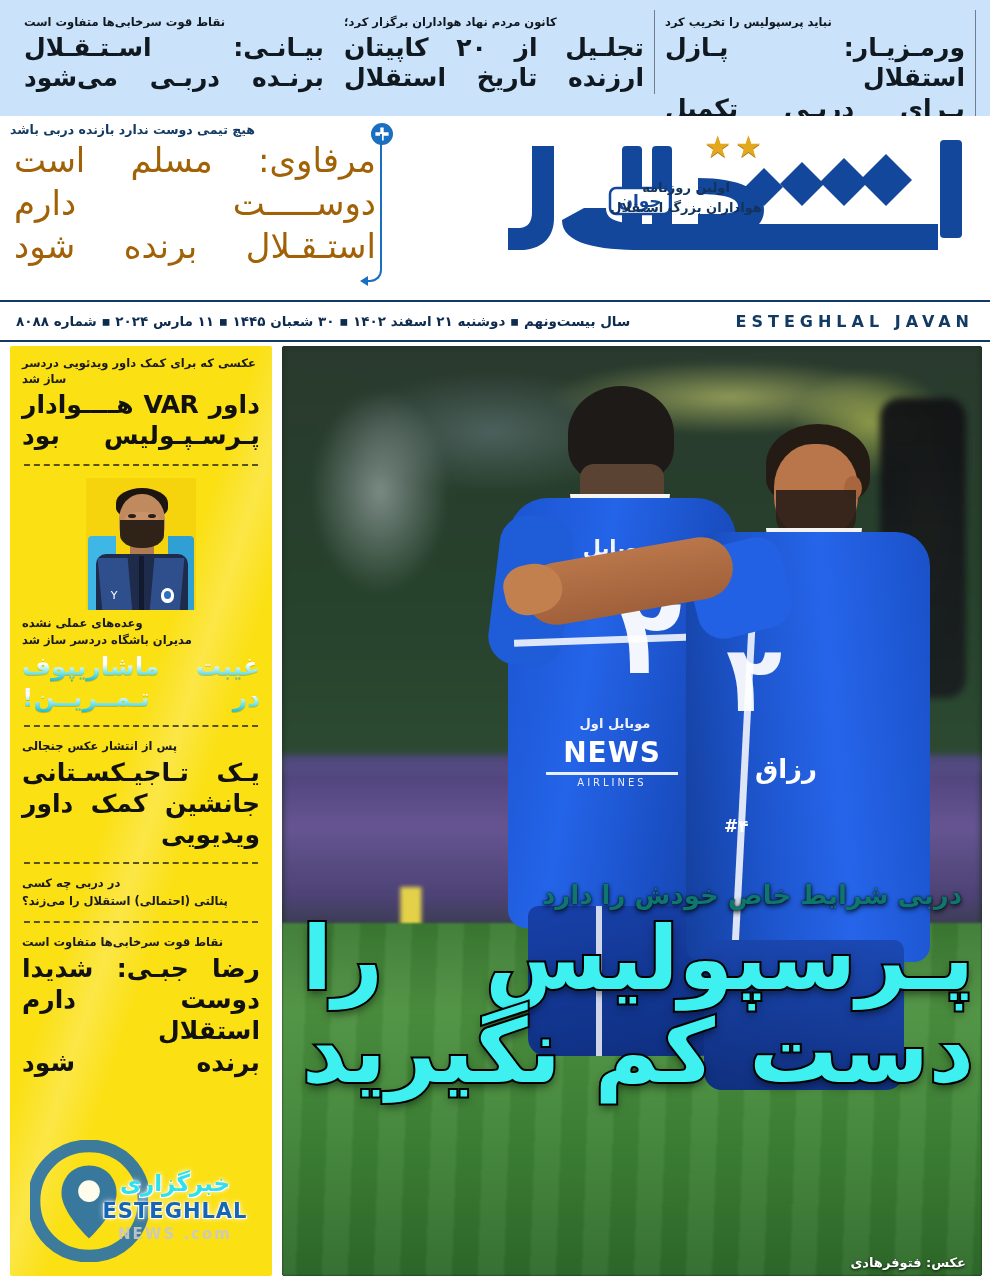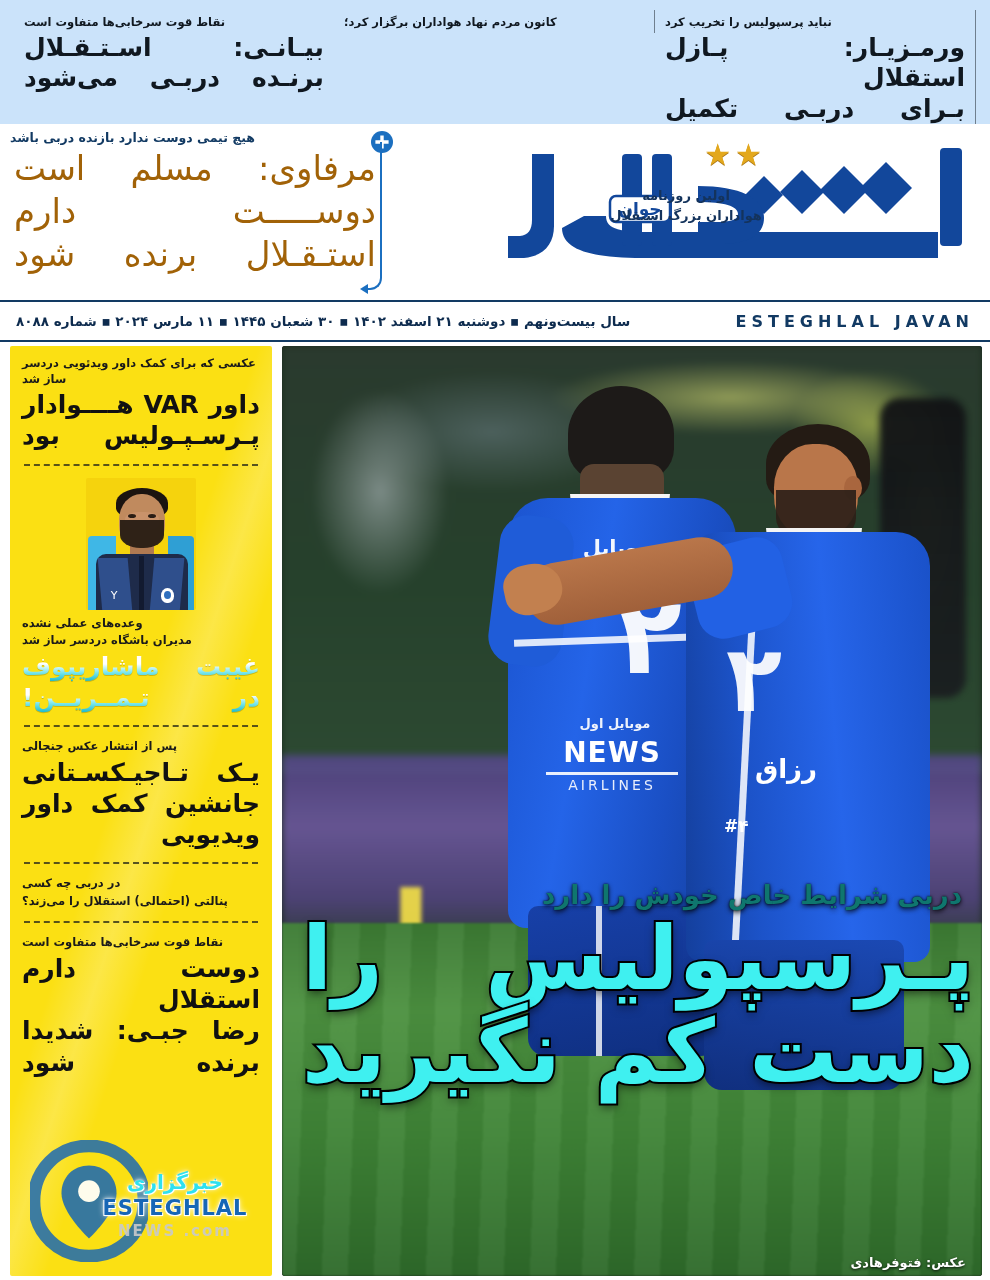--- a/index.html
+++ b/index.html
@@ -31,21 +31,21 @@
     margin:6px 0 3px 0;white-space:nowrap;
   }
   .t-head{
     font-size:25px;line-height:1.22;color:#101820;font-weight:900;
     text-align:justify;text-align-last:justify;letter-spacing:-.5px;
   }
   .t-head span{display:block;}
 
   
   .masthead{
-    position:absolute;top:124px;left:0;width:990px;height:176px;
+    position:absolute;top:116px;left:0;width:990px;height:176px;
     background:#ffffff;
   }
   
   .promo{
     position:absolute;left:10px;top:2px;width:372px;
   }
   .promo .p-kicker{
     font-size:12.5px;font-weight:700;color:#123a63;text-align:left;
     margin:4px 22px 2px 0;letter-spacing:-.2px;
   }
@@ -168,21 +168,21 @@
     pointer-events:none;
   }
   .wm-pin{
     position:absolute;left:6px;top:10px;width:118px;height:122px;
     opacity:.92;
   }
   .wm-txt{
     position:absolute;left:76px;top:42px;width:150px;text-align:center;
   }
   .wm-fa{
-    font-size:20px;font-weight:900;color:#2fe0ef;line-height:1;
+    font-size:23px;font-weight:900;color:#2fe0ef;line-height:1;
     text-shadow:0 0 3px #fff,0 0 6px #fff,1px 1px 0 #fff,-1px 1px 0 #fff;
     letter-spacing:-1px;
   }
   .wm-en{
     margin-top:4px;font-size:21px;font-weight:900;color:#1666b6;
     letter-spacing:1px;direction:ltr;
     text-shadow:0 0 3px #fff,0 0 6px #fff,1px 1px 0 #fff,-1px 1px 0 #fff;
   }
   .wm-en2{
     margin-top:2px;font-size:15px;font-weight:800;color:#c9c9c9;
@@ -247,21 +247,21 @@
   }
   .plA .collar{position:absolute;left:70px;top:108px;width:100px;height:22px;background:#fff;border-radius:0 0 24px 24px;opacity:.95;}
   .plA .sleeveL{position:absolute;left:-6px;top:130px;width:74px;height:150px;background:#1f5cd8;border-radius:28px;transform:rotate(7deg);}
   .plA .stripe{position:absolute;left:14px;top:250px;width:214px;height:7px;background:rgba(255,255,255,.85);transform:rotate(-2deg);}
   .plA .num{position:absolute;left:116px;top:196px;font-size:108px;font-weight:900;color:#ffffff;opacity:.95;line-height:1;font-family:"DejaVu Sans",sans-serif;}
   .plA .spon1{position:absolute;left:42px;top:150px;width:150px;text-align:center;color:#fff;font-size:21px;font-weight:900;opacity:.95;}
   .plA .spon2{position:absolute;left:40px;top:330px;width:150px;text-align:center;color:#fff;font-size:13px;font-weight:800;opacity:.92;}
   .plA .merajbox{position:absolute;left:34px;top:350px;width:156px;text-align:center;}
   .plA .meraj{color:#fff;font-size:28px;font-weight:900;letter-spacing:1px;direction:ltr;}
   .plA .merajline{height:3px;background:#fff;margin:3px 12px 2px 12px;opacity:.9;}
-  .plA .merajsub{color:#e8eefc;font-size:14px;letter-spacing:3px;direction:ltr;}
+  .plA .merajsub{color:#e8eefc;font-size:10px;letter-spacing:3px;direction:ltr;}
   .plA .shorts{position:absolute;left:28px;top:520px;width:190px;height:150px;background:linear-gradient(170deg,#1740a8,#0f2f80);border-radius:10px 10px 18px 18px;}
   .plA .shortstripe{position:absolute;left:96px;top:520px;width:6px;height:150px;background:rgba(255,255,255,.8);}
 
   .plB{ 
     left:400px;top:78px;width:260px;height:690px;
   }
   .plB .hair{position:absolute;left:84px;top:0;width:104px;height:80px;background:#241b14;border-radius:54% 54% 34% 34%;}
   .plB .head{position:absolute;left:92px;top:20px;width:84px;height:94px;background:#b9764a;border-radius:46% 46% 44% 44%;}
   .plB .beard{position:absolute;left:94px;top:66px;width:80px;height:54px;background:#2d2018;border-radius:0 0 48% 48%;opacity:.92;}
   .plB .ear{position:absolute;left:162px;top:52px;width:18px;height:24px;background:#a9663e;border-radius:50%;}
@@ -325,20 +325,24 @@
       <div class="tcol">
         <div class="t-kicker">نقاط قوت سرخابی‌ها متفاوت است</div>
         <div class="t-head">
           <span>بیـانـی: اسـتـقـلال</span>
           <span>برنـده دربـی می‌شود</span>
         </div>
       </div>
 
       <div class="tcol">
         <div class="t-kicker">کانون مردم نهاد هواداران برگزار کرد؛</div>
+        <div class="t-head">
+          <span>تجلـیل از ۲۰ کاپیتان</span>
+          <span>ارزنده تاریخ استقلال</span>
+        </div>
       </div>
 
       <div class="tcol">
         <div class="t-kicker">نباید پرسپولیس را تخریب کرد</div>
         <div class="t-head">
           <span>ورمـزیـار: پـازل استقلال</span>
           <span>بـرای دربـی تکمیل اسـت</span>
         </div>
       </div>
 
@@ -467,22 +471,22 @@
       <div class="sb-item">
         <div class="sb-kicker">در دربی چه کسی</div>
         <div class="sb-kicker">پنالتی (احتمالی) استقلال را می‌زند؟</div>
       </div>
 
       <div class="sb-sep"></div>
 
       <div class="sb-item">
         <div class="sb-kicker">نقاط قوت سرخابی‌ها متفاوت است</div>
         <div class="sb-head">
+          <span>رضا جبـی: شدیدا</span>
           <span>دوست دارم استقلال</span>
-          <span>رضا جبـی: شدیدا</span>
           <span>برنده شود</span>
         </div>
       </div>
 
       <div class="watermark">
         <div class="wm-pin">
           <svg viewBox="0 0 120 124" width="118" height="122" aria-hidden="true">
             <path d="M60 6 C92 6 116 30 116 62 C116 96 90 118 60 118 C30 118 4 96 4 62 C4 30 28 6 60 6 Z" fill="none" stroke="#1666b6" stroke-width="13" opacity=".9"></path>
             <path d="M60 26 C76 26 88 38 88 54 C88 74 60 100 60 100 C60 100 32 74 32 54 C32 38 44 26 60 26 Z" fill="#1666b6" opacity=".92"></path>
             <circle cx="60" cy="52" r="11" fill="#ffffff"></circle>

